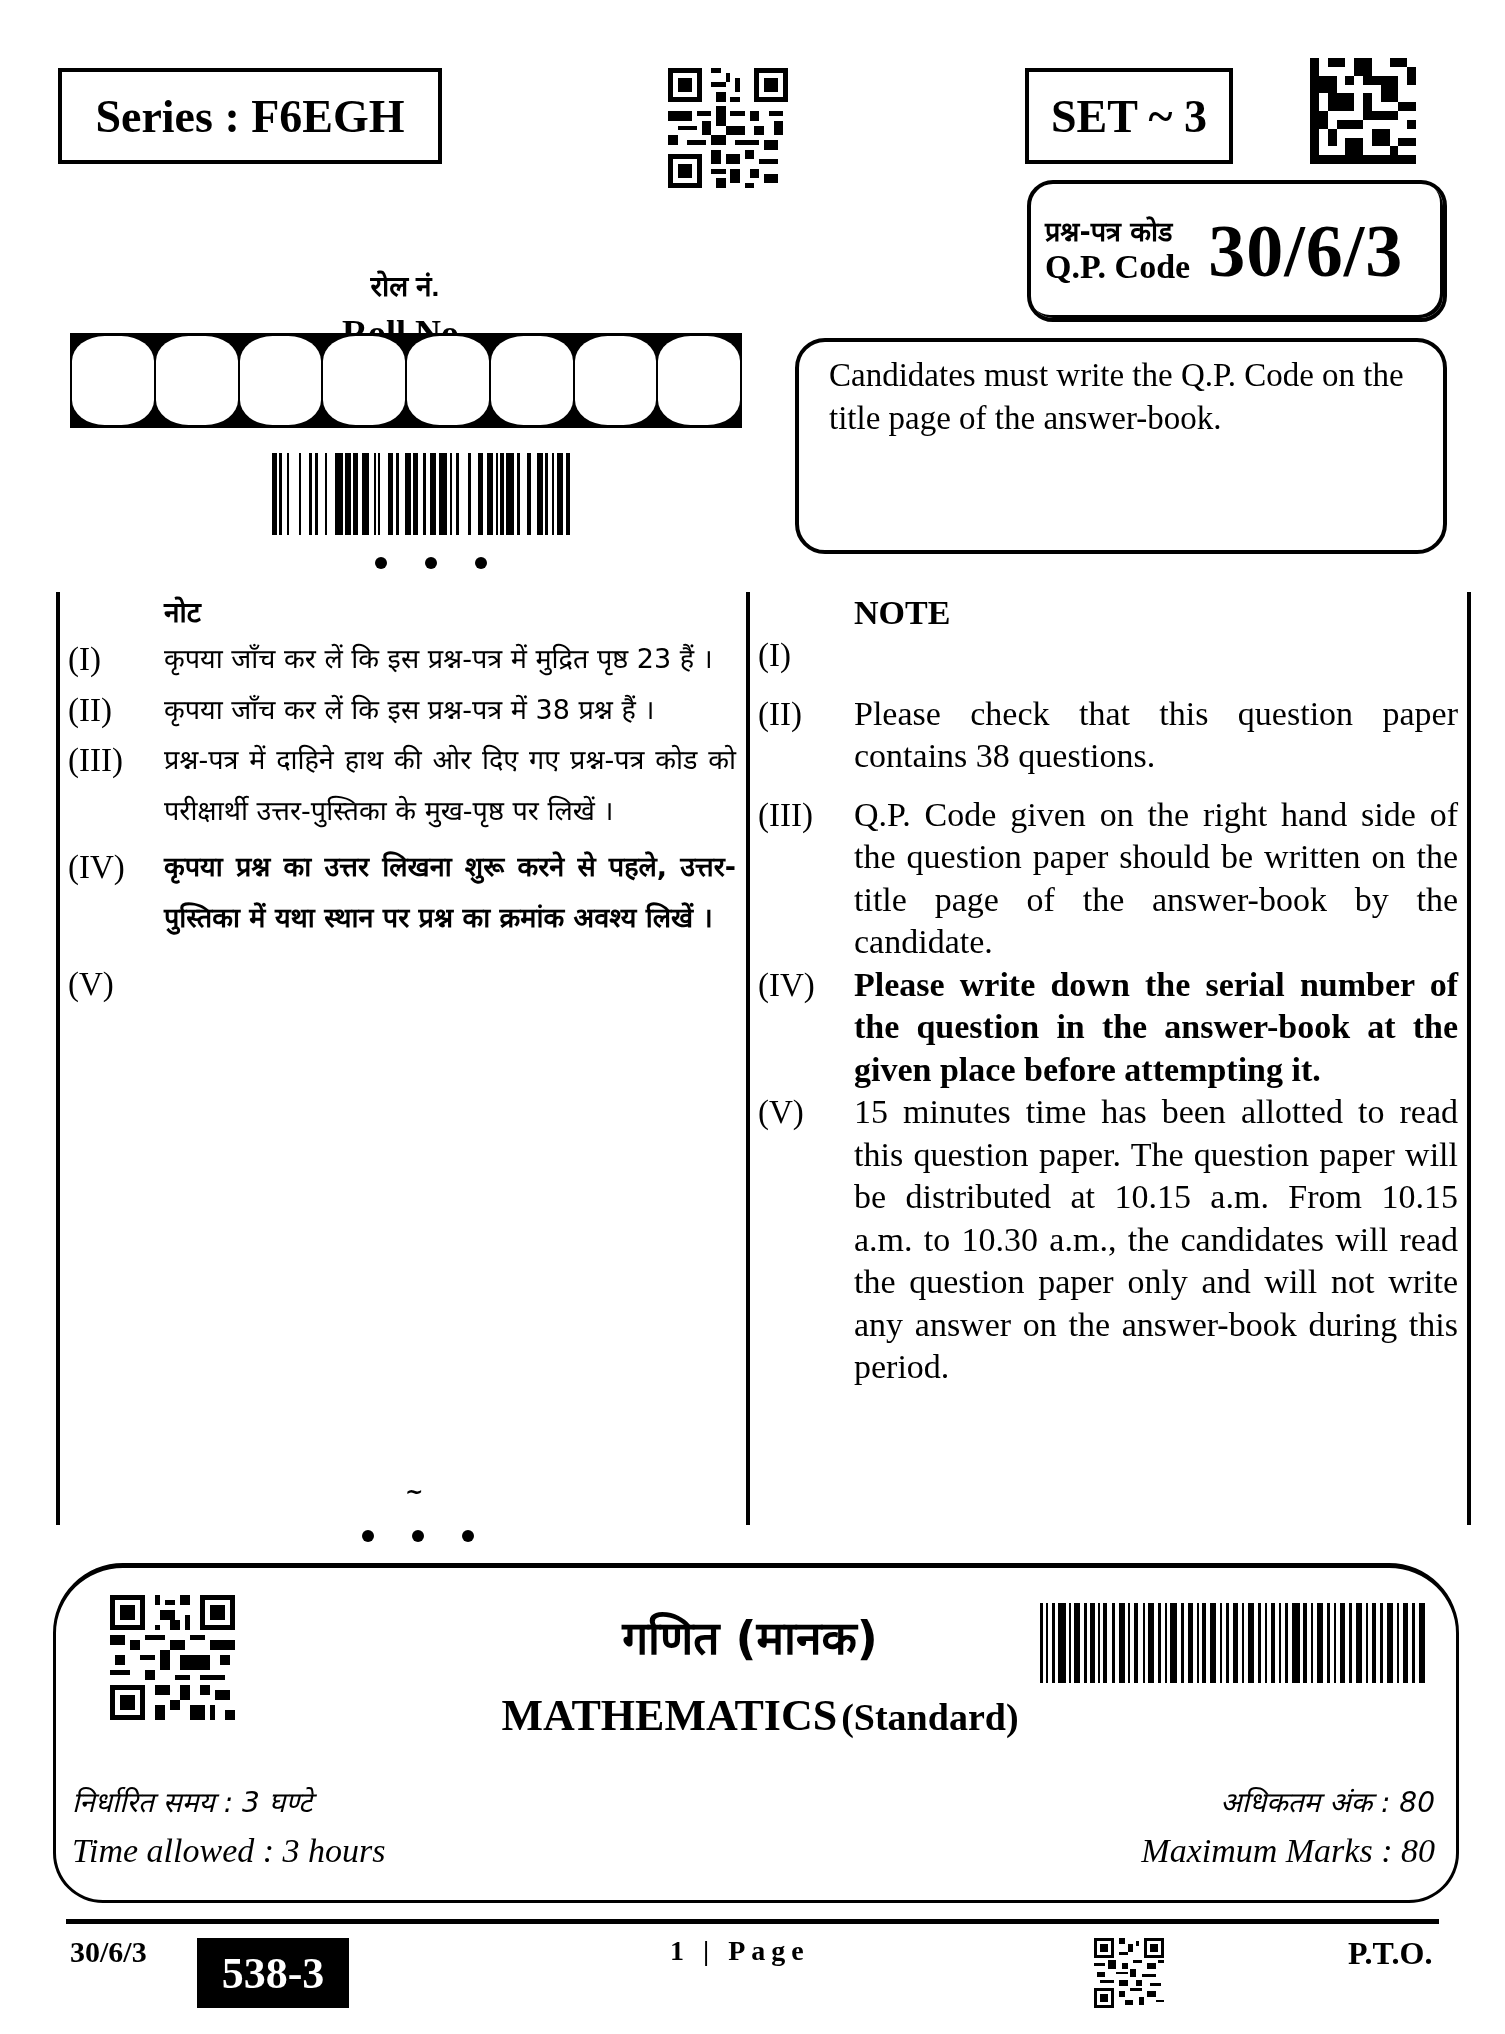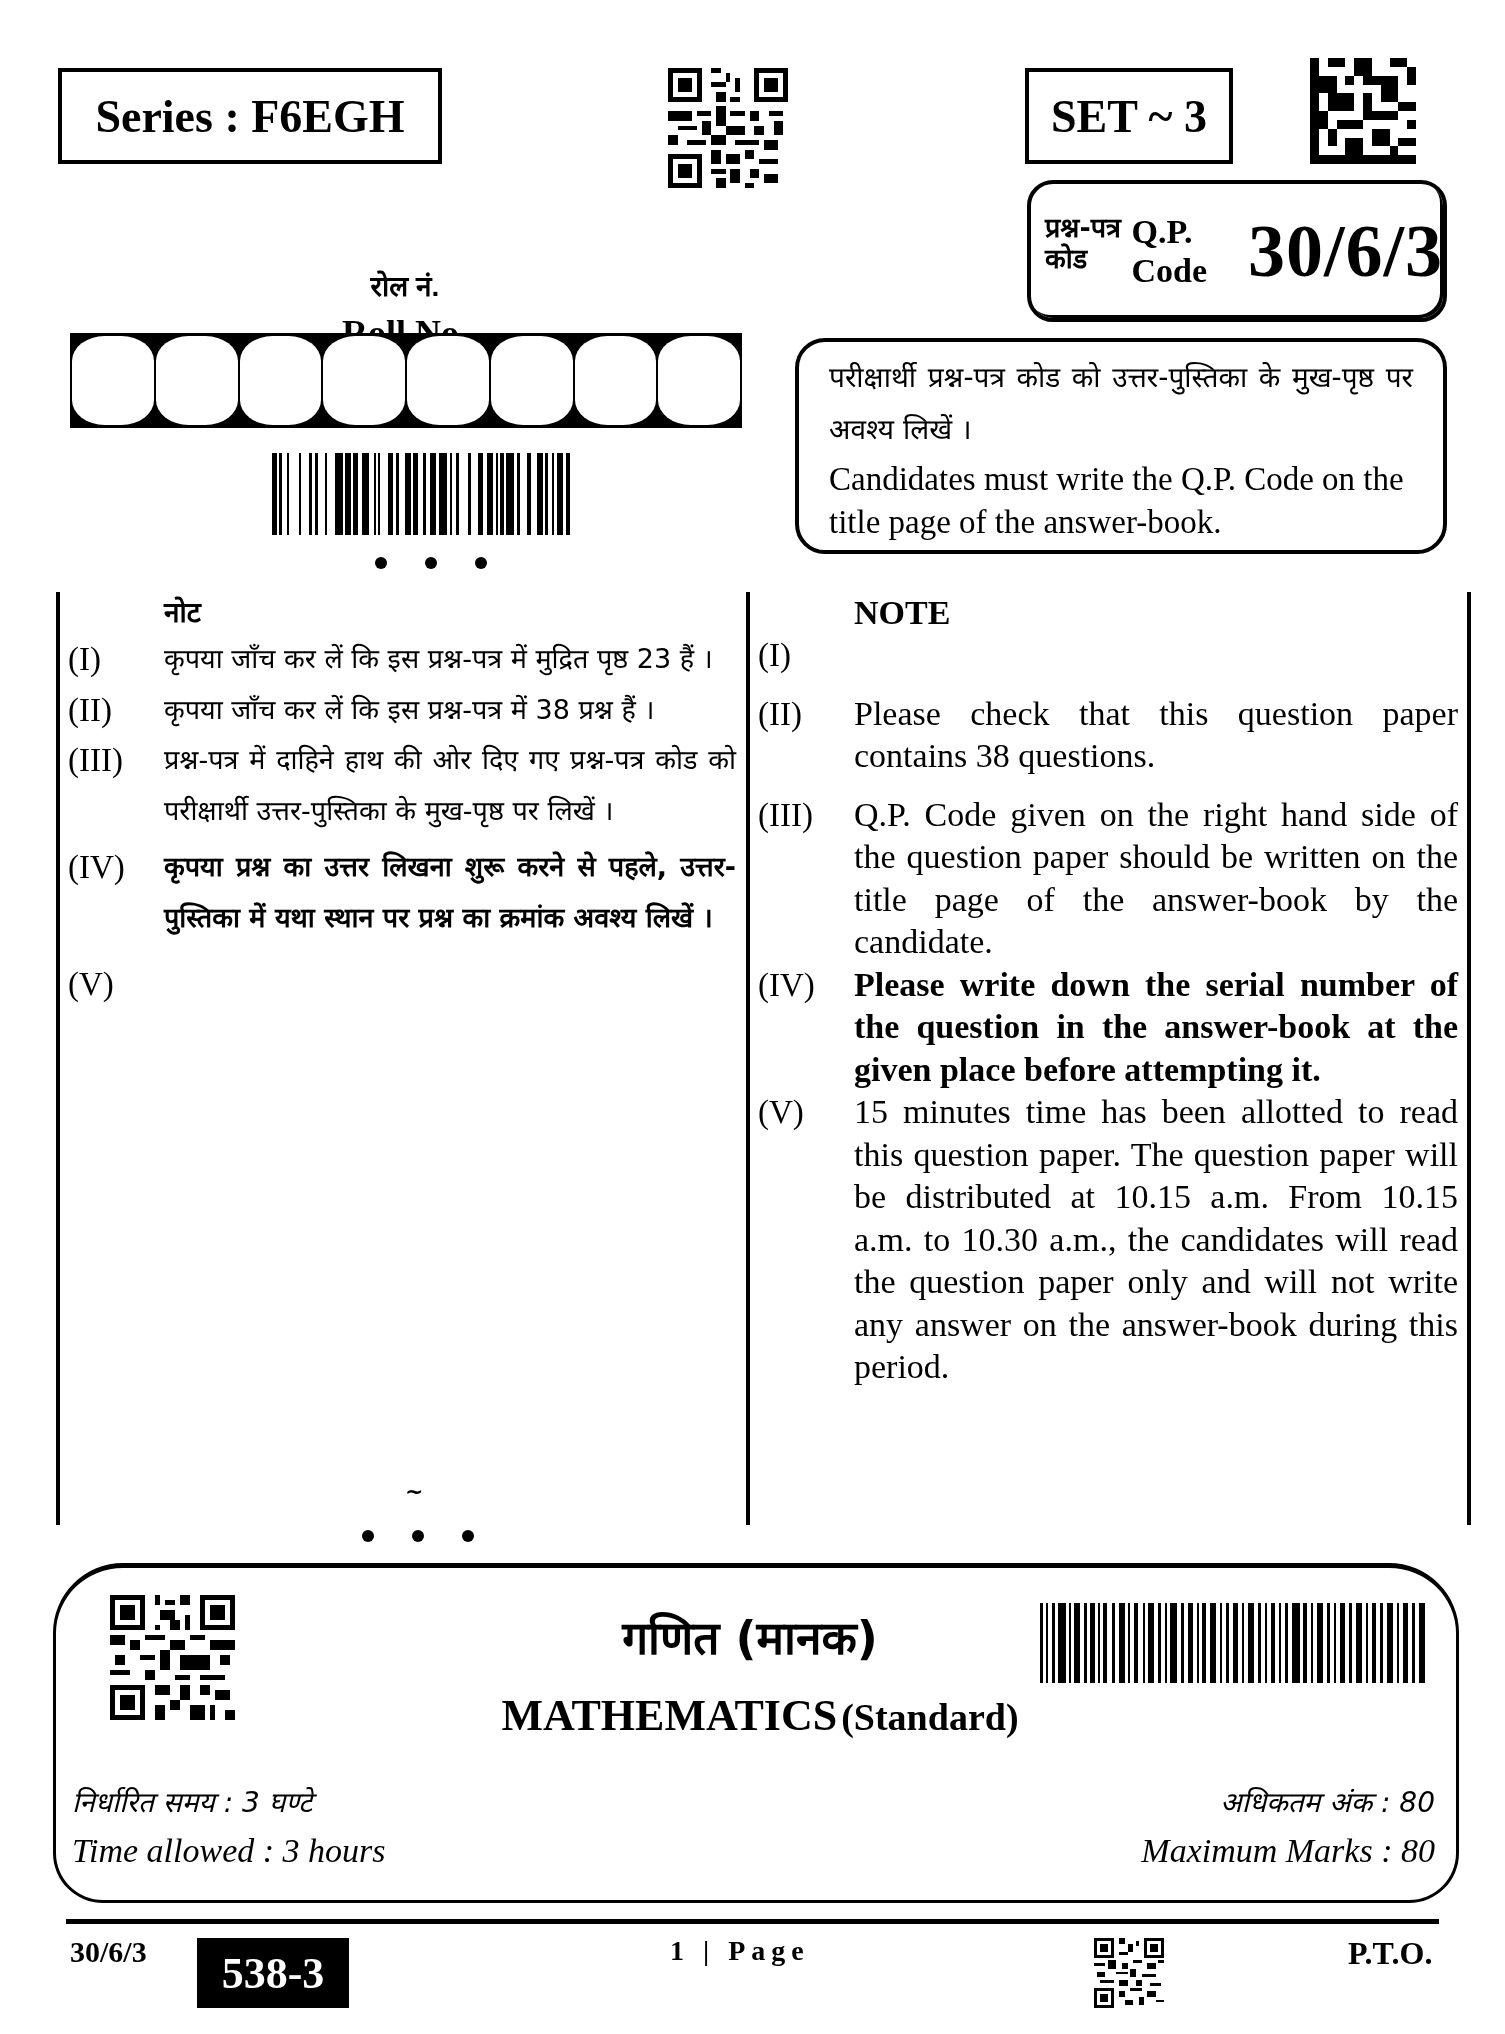--- a/index.html
+++ b/index.html
@@ -7,21 +7,21 @@
   body { position: relative; font-family: "DejaVu Serif", "Liberation Serif", serif; color: #000; }
   .abs { position: absolute; }
 
   
   .series-box { left: 58px; top: 68px; width: 384px; height: 96px; border: 4px solid #000; display: flex; align-items: center; justify-content: center; }
   .series-box span { font-family: "Liberation Serif", serif; font-weight: bold; font-size: 46px; }
   .set-box { left: 1025px; top: 68px; width: 208px; height: 96px; border: 4px solid #000; display: flex; align-items: center; justify-content: center; }
   .set-box span { font-family: "Liberation Serif", serif; font-weight: bold; font-size: 46px; }
 
   .qp-box { left: 1027px; top: 180px; width: 420px; height: 142px; border: 4px solid #000; border-radius: 26px; background: #fff; display: flex; align-items: center; padding-left: 14px; box-shadow: -3px -3px 0 #000 inset; }
-  .qp-labels { display: flex; flex-direction: row; line-height: 1.15; }
+  .qp-labels { display: flex; flex-direction: column; line-height: 1.15; }
   .qp-hi { font-family: "DejaVu Sans", sans-serif; font-weight: bold; font-size: 27px; }
   .qp-en { font-family: "Liberation Serif", serif; font-weight: bold; font-size: 34px; }
   .qp-code { font-family: "Liberation Serif", serif; font-weight: bold; font-size: 74px; margin-left: 18px; letter-spacing: 1px; }
 
   .roll-hi { left: 330px; top: 222px; width: 150px; text-align: center; font-family: Liberation Sans, sans-serif; font-weight: bold; font-size: 28px; margin-top: 44px; }
   .roll-en { left: 300px; top: 280px; width: 210px; text-align: center; font-family: "Liberation Serif", serif; font-weight: bold; font-size: 36px; margin-top: 32px; }
   .roll-box { left: 70px; top: 333px; width: 672px; height: 95px; background: #000; display: flex; padding: 3px 2px; gap: 2px; }
   .roll-cell { flex: 1; background: #fff; border-radius: 40% / 28%; }
 
   .barcode-top { left: 272px; top: 453px; width: 298px; height: 82px; }
@@ -234,21 +234,20 @@
   </svg>
 </div>
 
 <div class="abs dots dots-top">
   <div class="dot"></div>
   <div class="dot"></div>
   <div class="dot"></div>
 </div>
 
 <div class="abs notice-box">
-  <div class="notice-hi">परीक्षार्थी प्रश्न-पत्र कोड को उत्तर-पुस्तिका के मुख-पृष्ठ पर अवश्य लिखें ।</div>
   <div class="notice-en">Candidates must write the Q.P. Code on the title page of the answer-book.</div>
 </div>
 
 <div class="abs vline vl1"></div>
 <div class="abs vline vl2"></div>
 <div class="abs vline vl3"></div>
 
 <div class="abs note-col note-col-hi">
   <div class="note-heading">नोट</div>
   <div class="note-item">

